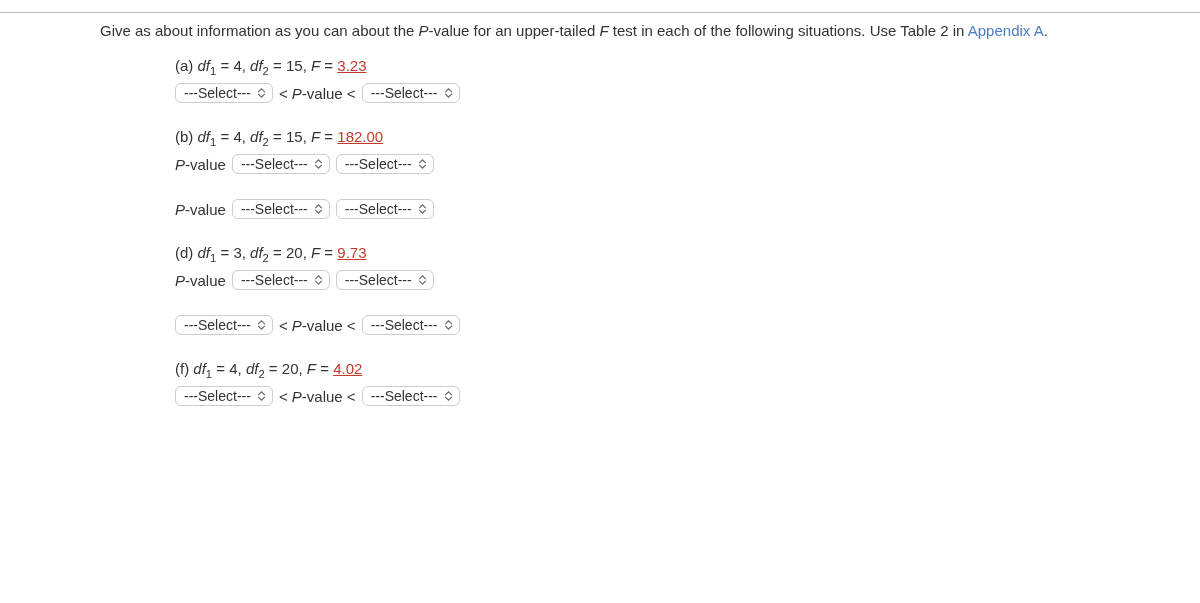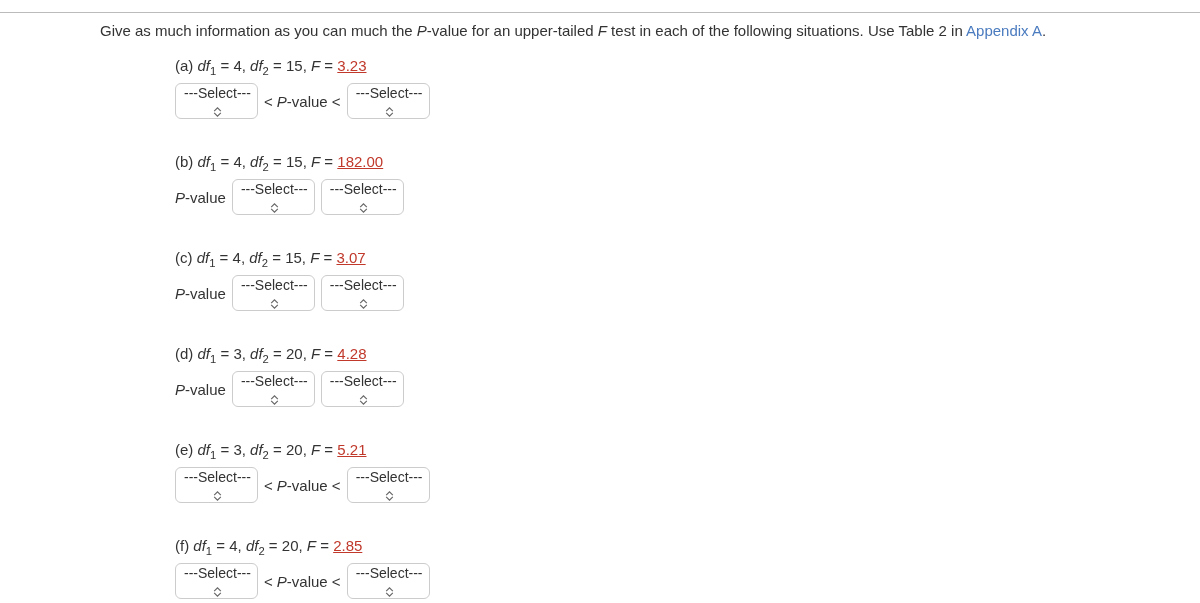--- a/index.html
+++ b/index.html
@@ -30,21 +30,21 @@
     .link {
       color: #4a7bbf;
       margin-top: 46px;
     }
     .red {
       color: #c0392b;
       text-decoration: underline;
     }
     .question-block {
       padding: 0 20px 0 175px;
-      margin-top: 34px;
+      margin-top: 25px;
     }
     .question-block.first {
       margin-top: 10px;
     }
     .prompt {
       margin-bottom: 6px;
     }
     .answer-row {
       display: flex;
       align-items: center;
@@ -55,21 +55,20 @@
       display: inline-flex;
       align-items: center;
       gap: 6px;
       border: 1px solid #ccc;
       border-radius: 6px;
       padding: 1px 6px 1px 8px;
       font-size: 14px;
       background: #fff;
       cursor: pointer;
       color: #333;
-      flex-direction: column;
     }
     .select .chev {
       display: inline-flex;
       flex-direction: column;
       line-height: 0;
     }
     .select .chev svg {
       width: 9px;
       height: 5px;
       display: block;
@@ -82,21 +81,21 @@
       font-style: italic;
     }
   </style>
 </head>
 <body>
 
 <div class="container">
   <hr class="hr-top">
 
   <div class="intro">
-    <span>Give as much information as you can much the </span><span class="mathtext">P</span><span>-value for an upper-tailed </span><span class="mathtext">F</span><span> test in each of the following situations. Use Table 2 in </span><span class="link">Appendix A</span><span>.</span>
+    <span>Give as about information as you can about the </span><span class="mathtext">P</span><span>-value for an upper-tailed </span><span class="mathtext">F</span><span> test in each of the following situations. Use Table 2 in </span><span class="link">Appendix A</span><span>.</span>
   </div>
 
   <div class="question-block first">
     <div class="prompt">
       <span>(a)</span>
       <span class="mathtext">df</span><sub>1</sub><span> = </span><span>4</span><span>, </span><span class="mathtext">df</span><sub>2</sub><span> = </span><span>15</span><span>, </span><span class="mathtext">F</span> = <span class="red">3.23</span>
     </div>
     <div class="answer-row">
       <span class="select">
         <span>---Select---</span>
@@ -150,24 +149,20 @@
             </svg>
           <svg viewBox="0 0 10 6">
               <path d="M1 1 L5 5 L9 1" fill="none" stroke="#666" stroke-width="1.4"></path>
             </svg>
         </span>
       </span>
     </div>
   </div>
 
   <div class="question-block">
-    <div class="prompt">
-      <span>(c)</span>
-      <span class="mathtext">df</span><sub>1</sub><span> = </span><span>4</span><span>, </span><span class="mathtext">df</span><sub>2</sub><span> = </span><span>15</span><span>, </span><span class="mathtext">F</span> = <span class="red">3.07</span>
-    </div>
     <div class="answer-row">
       <span><span class="mathtext">P</span>-value</span>
       <span class="select">
         <span>---Select---</span>
         <span class="chev">
           <svg viewBox="0 0 10 6">
               <path d="M1 5 L5 1 L9 5" fill="none" stroke="#666" stroke-width="1.4"></path>
             </svg>
           <svg viewBox="0 0 10 6">
               <path d="M1 1 L5 5 L9 1" fill="none" stroke="#666" stroke-width="1.4"></path>
@@ -184,21 +179,21 @@
               <path d="M1 1 L5 5 L9 1" fill="none" stroke="#666" stroke-width="1.4"></path>
             </svg>
         </span>
       </span>
     </div>
   </div>
 
   <div class="question-block">
     <div class="prompt">
       <span>(d)</span>
-      <span class="mathtext">df</span><sub>1</sub><span> = </span><span>3</span><span>, </span><span class="mathtext">df</span><sub>2</sub><span> = </span><span>20</span><span>, </span><span class="mathtext">F</span> = <span class="red">4.28</span>
+      <span class="mathtext">df</span><sub>1</sub><span> = </span><span>3</span><span>, </span><span class="mathtext">df</span><sub>2</sub><span> = </span><span>20</span><span>, </span><span class="mathtext">F</span> = <span class="red">9.73</span>
     </div>
     <div class="answer-row">
       <span><span class="mathtext">P</span>-value</span>
       <span class="select">
         <span>---Select---</span>
         <span class="chev">
           <svg viewBox="0 0 10 6">
               <path d="M1 5 L5 1 L9 5" fill="none" stroke="#666" stroke-width="1.4"></path>
             </svg>
           <svg viewBox="0 0 10 6">
@@ -214,24 +209,20 @@
             </svg>
           <svg viewBox="0 0 10 6">
               <path d="M1 1 L5 5 L9 1" fill="none" stroke="#666" stroke-width="1.4"></path>
             </svg>
         </span>
       </span>
     </div>
   </div>
 
   <div class="question-block">
-    <div class="prompt">
-      <span>(e)</span>
-      <span class="mathtext">df</span><sub>1</sub><span> = </span><span>3</span><span>, </span><span class="mathtext">df</span><sub>2</sub><span> = </span><span>20</span><span>, </span><span class="mathtext">F</span> = <span class="red">5.21</span>
-    </div>
     <div class="answer-row">
       <span class="select">
         <span>---Select---</span>
         <span class="chev">
           <svg viewBox="0 0 10 6">
               <path d="M1 5 L5 1 L9 5" fill="none" stroke="#666" stroke-width="1.4"></path>
             </svg>
           <svg viewBox="0 0 10 6">
               <path d="M1 1 L5 5 L9 1" fill="none" stroke="#666" stroke-width="1.4"></path>
             </svg>
@@ -248,21 +239,21 @@
               <path d="M1 1 L5 5 L9 1" fill="none" stroke="#666" stroke-width="1.4"></path>
             </svg>
         </span>
       </span>
     </div>
   </div>
 
   <div class="question-block">
     <div class="prompt">
       <span>(f)</span>
-      <span class="mathtext">df</span><sub>1</sub><span> = </span><span>4</span><span>, </span><span class="mathtext">df</span><sub>2</sub><span> = </span><span>20</span><span>, </span><span class="mathtext">F</span> = <span class="red">2.85</span>
+      <span class="mathtext">df</span><sub>1</sub><span> = </span><span>4</span><span>, </span><span class="mathtext">df</span><sub>2</sub><span> = </span><span>20</span><span>, </span><span class="mathtext">F</span> = <span class="red">4.02</span>
     </div>
     <div class="answer-row">
       <span class="select">
         <span>---Select---</span>
         <span class="chev">
           <svg viewBox="0 0 10 6">
               <path d="M1 5 L5 1 L9 5" fill="none" stroke="#666" stroke-width="1.4"></path>
             </svg>
           <svg viewBox="0 0 10 6">
               <path d="M1 1 L5 5 L9 1" fill="none" stroke="#666" stroke-width="1.4"></path>

